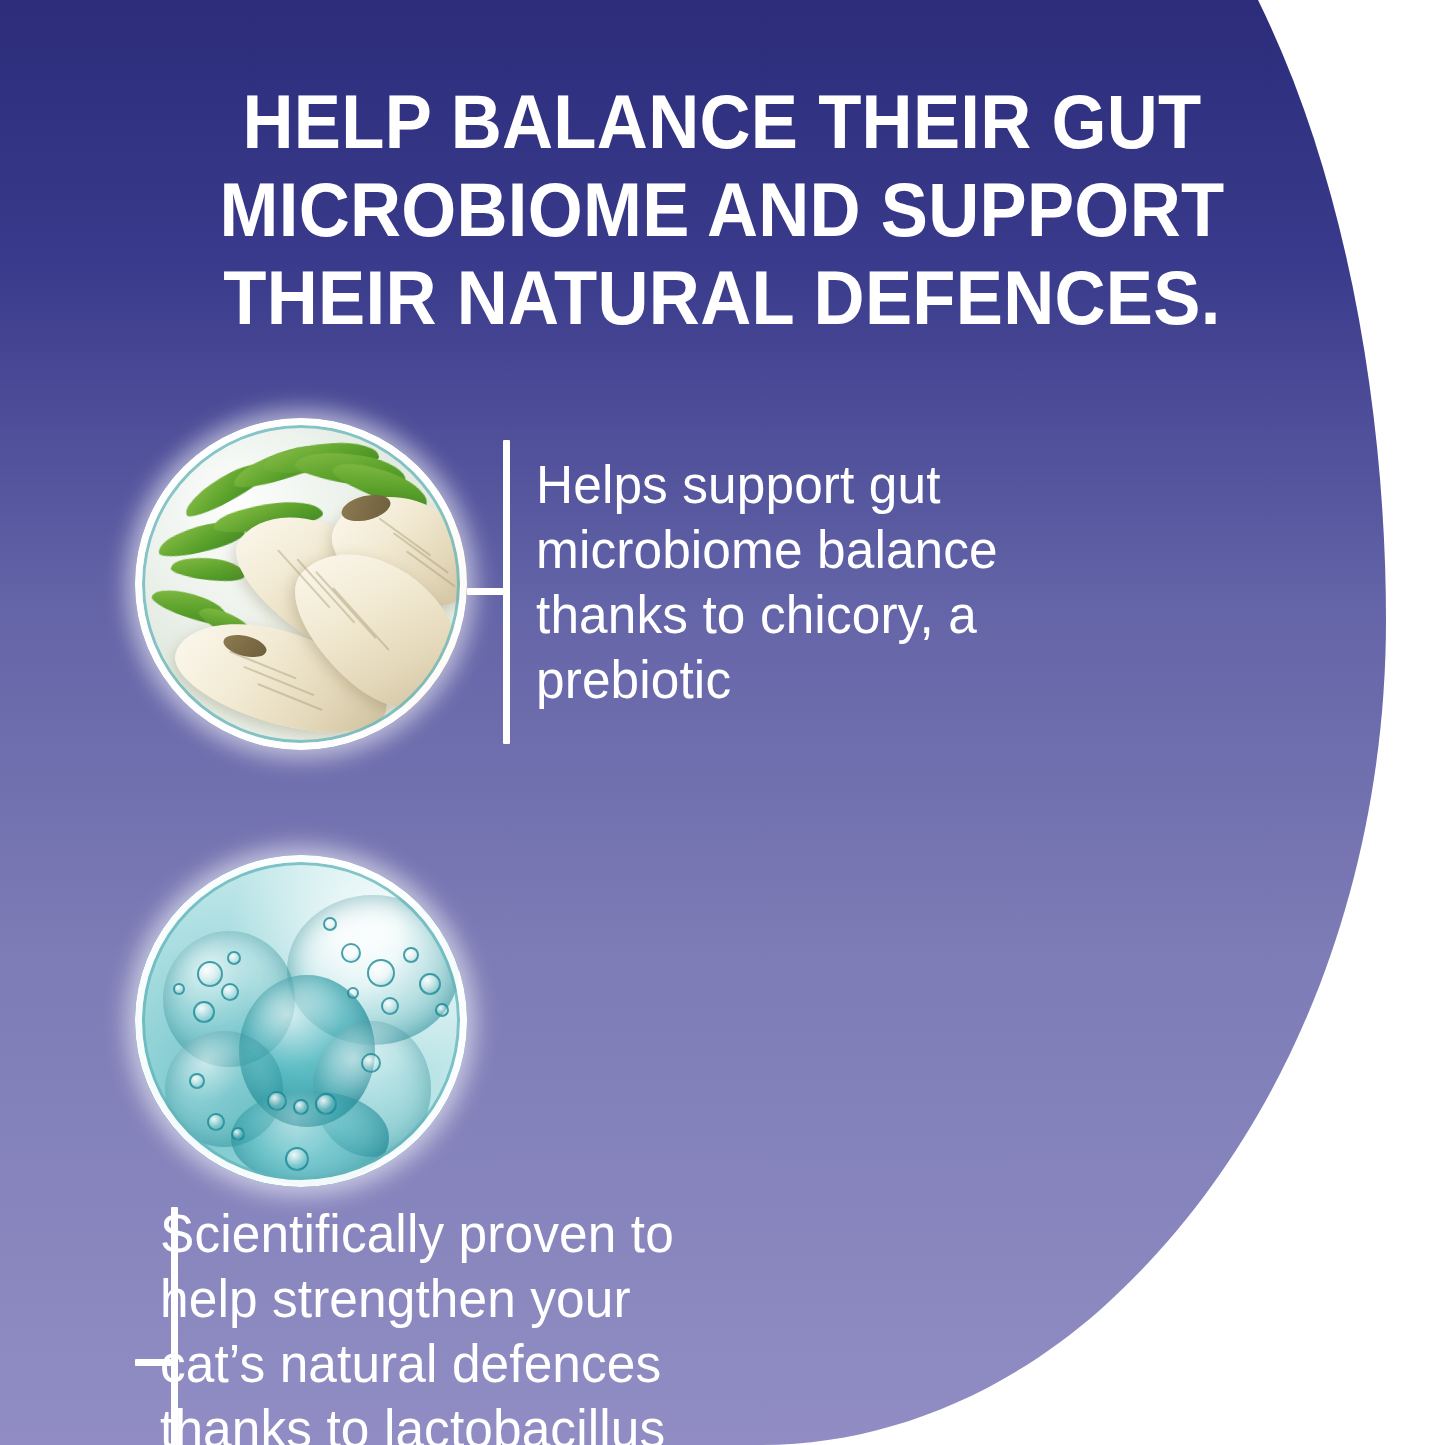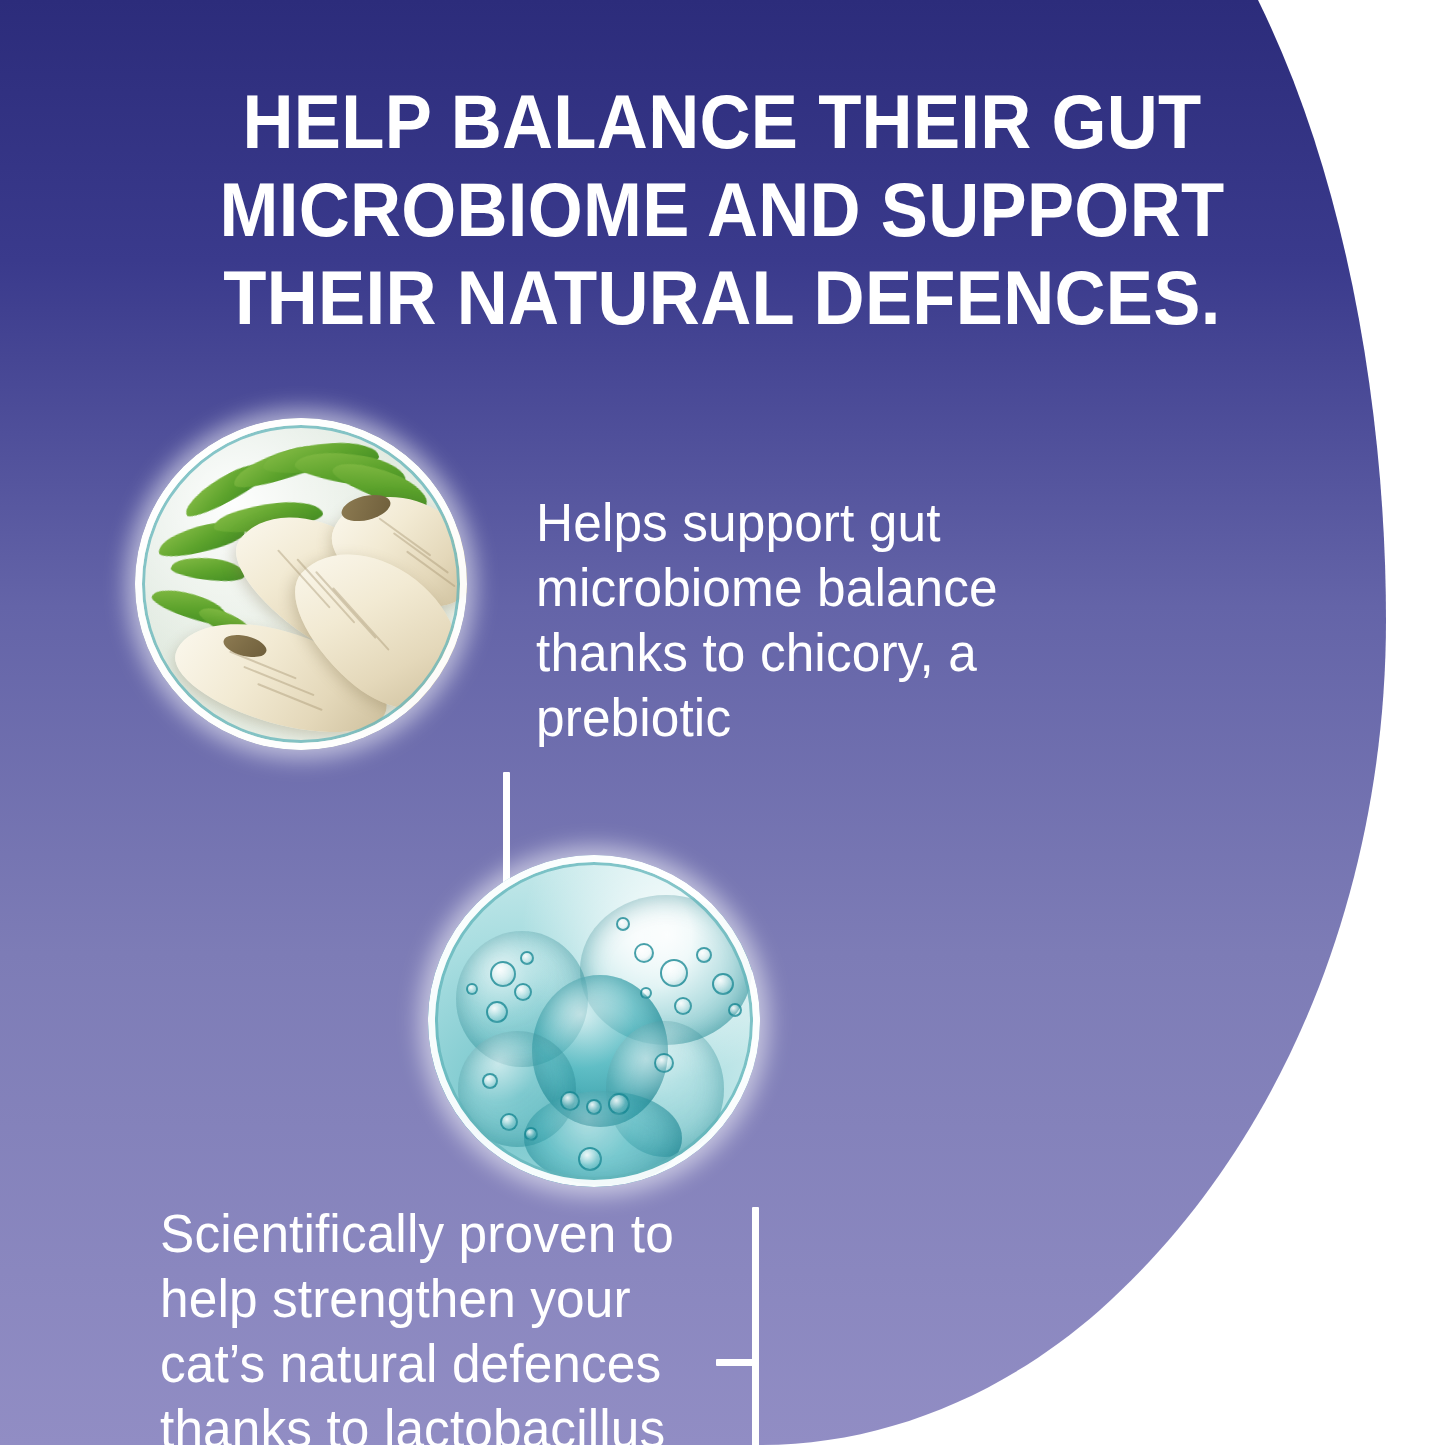--- a/index.html
+++ b/index.html
@@ -36,21 +36,21 @@
     letter-spacing:0.3px;
     transform:scaleX(0.93);
     transform-origin:center top;
     white-space:pre-line;
   }
 
   
   .feature {
     position:absolute;
     display:flex;
-    align-items:flex-end;
+    align-items:flex-start;
   }
   .feature-1 { left:135px; top:418px; }
   .feature-2 { left:135px; top:855px;flex-direction:column; }
 
   
   .dish {
     position:relative;
     width:332px; height:332px;
     flex:0 0 332px;
     border-radius:50%;

